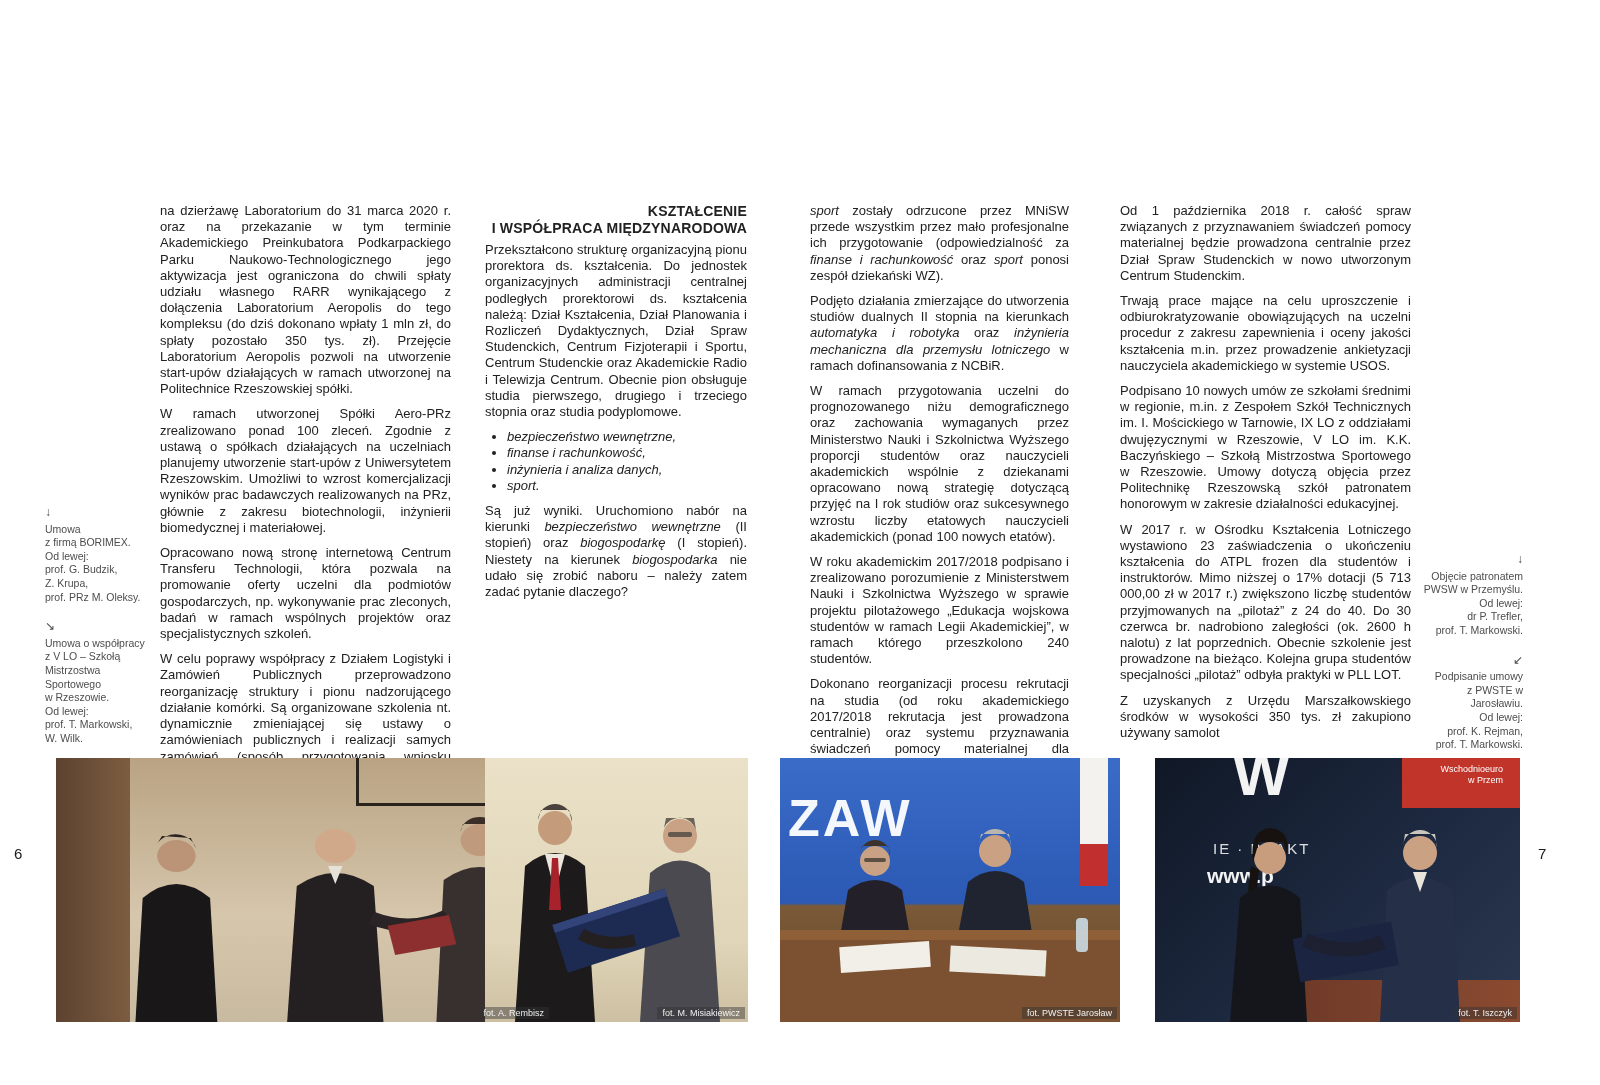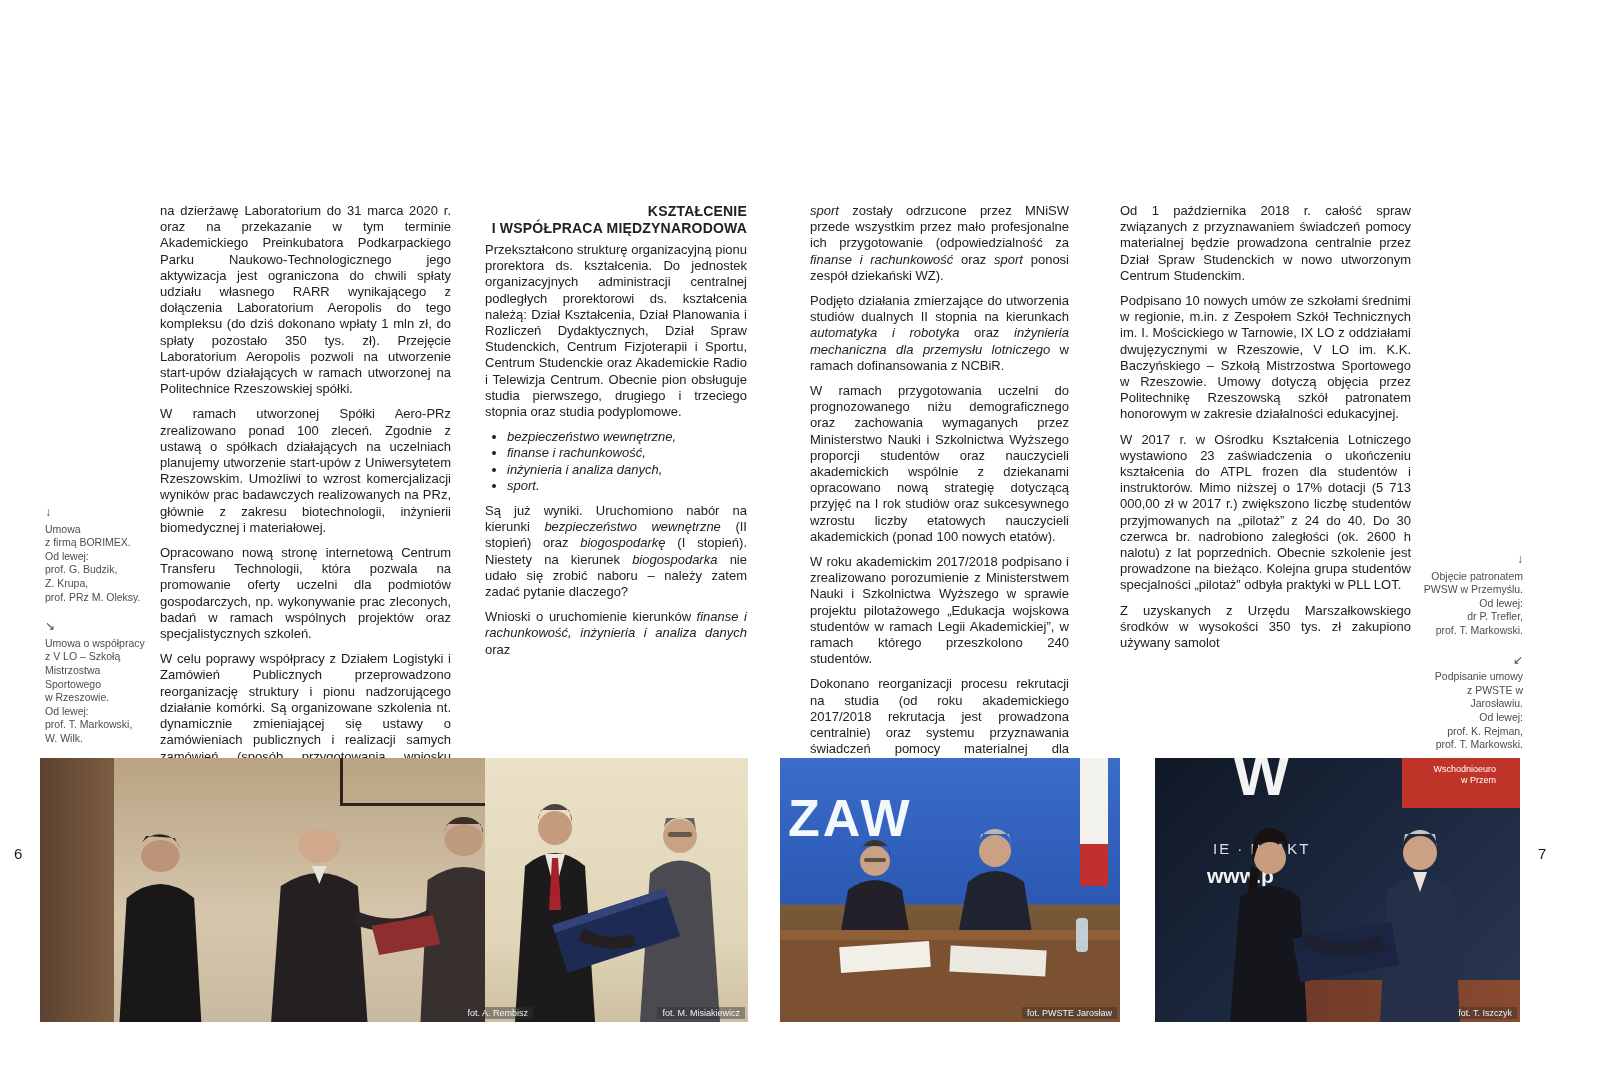--- a/index.html
+++ b/index.html
@@ -28,21 +28,21 @@
   .caption .arrow { display:block; font-size:12px; margin-bottom:3px; color:#4d4d4d; }
   
   .page-number { position:absolute; top:845px; font-size:15px; color:#1a1a1a; }
   .page-number.left { left:14px; }
   .page-number.right { left:1538px; }
   
   .photo { position:absolute; top:758px; height:264px; overflow:hidden; background:#999; }
   .photo svg.scene { position:absolute; left:0; top:0; width:100%; height:100%; }
   .credit { position:absolute; right:3px; bottom:3px; z-index:5; font-size:9px;
             color:rgba(255,255,255,.92); background:rgba(50,50,50,.45); padding:1px 5px; }
-  #photo-1 { left:40px;   width:496px; background:linear-gradient(180deg,#b9a383 0%,#d6c6ac 60%,#c8baa0 100%); }
+  #photo-1 { left:56px;   width:496px; background:linear-gradient(180deg,#b9a383 0%,#d6c6ac 60%,#c8baa0 100%); }
   #photo-2 { left:485px;  width:263px; background:linear-gradient(180deg,#eae1c8 0%,#e0d5b8 70%,#cdbfa2 100%); }
   #photo-3 { left:780px;  width:340px; background:linear-gradient(180deg,#3a6cc8 0%,#2b59b4 55%,#7a5a38 56%,#5e4126 100%); }
   #photo-4 { left:1155px; width:365px; background:linear-gradient(135deg,#101826 0%,#1d2940 55%,#2a3850 100%); }
   
   .p1-door { position:absolute; left:0; top:0; width:15%; height:100%;
              background:linear-gradient(90deg,#5c4230,#7d5d41); }
   .p1-art  { position:absolute; right:6px; top:0; width:37%; height:17%;
              background:linear-gradient(180deg,#152razz638 0%,#16263c 35%,#c97a2e 70%,#3a3c49 100%);
              border:3px solid #2b241d; border-top:none; }
   
@@ -50,21 +50,21 @@
   .ph3-w1 { left:64px; top:-14px; font-size:46px; letter-spacing:3px; }
   .ph3-w2 { left:8px; top:30px; font-size:52px; letter-spacing:3px; }
   .ph3-flag { position:absolute; right:12px; top:0; width:28px; height:128px; background:#f4f2ee; z-index:1; }
   .ph3-flag::after { content:""; position:absolute; left:0; bottom:0; width:100%; height:42px; background:#c22f2f; }
   
   .ph4-word { position:absolute; color:rgba(255,255,255,.95); z-index:2; }
   .ph4-big  { left:78px; top:-18px; font-size:60px; font-weight:bold; }
   .ph4-l1   { left:58px; top:82px; font-size:15px; letter-spacing:2px; color:rgba(255,255,255,.85); }
   .ph4-l2   { left:52px; top:106px; font-size:21px; font-weight:bold; }
   .ph4-corner { position:absolute; right:0; top:0; width:118px; height:50px; background:#c0342a;
-                z-index:2; text-align:right; padding:6px 24px 0 0; box-sizing:border-box; }
+                z-index:2; text-align:right; padding:6px 17px 0 0; box-sizing:border-box; }
   .ph4-corner div { font-size:9px; line-height:11px; color:#fff; }
   .ph4-table { position:absolute; right:0; bottom:0; width:62%; height:16%;
                background:linear-gradient(90deg,#6e3a28,#8a4a30); z-index:1; }
 </style>
 </head>
 <body>
 
 <div class="spread">
 
   <div class="page-number left">6</div>
@@ -102,31 +102,31 @@
       <div class="col col-2">
         <div class="heading">KSZTAŁCENIE<br>I WSPÓŁPRACA MIĘDZYNARODOWA</div>
         <p><span>Przekształcono strukturę organizacyjną pionu prorektora ds. kształcenia. Do jednostek organizacyjnych administracji centralnej podległych prorektorowi ds. kształcenia należą: Dział Kształcenia, Dział Planowania i Rozliczeń Dydaktycznych, Dział Spraw Studenckich, Centrum Fizjoterapii i Sportu, Centrum Studenckie oraz Akademickie Radio i Telewizja Centrum. Obecnie pion obsługuje studia pierwszego, drugiego i trzeciego stopnia oraz studia podyplomowe.</span></p>
         <ul>
           <li>bezpieczeństwo wewnętrzne,</li>
           <li>finanse i rachunkowość,</li>
           <li>inżynieria i analiza danych,</li>
           <li>sport.</li>
         </ul>
         <p><span>Są już wyniki. Uruchomiono nabór na kierunki </span><span class="it">bezpieczeństwo wewnętrzne</span><span> (II stopień) oraz </span><span class="it">biogospodarkę</span><span> (I stopień). Niestety na kierunek </span><span class="it">biogospodarka</span><span> nie udało się zrobić naboru – należy zatem zadać pytanie dlaczego?</span></p>
-        <p><span>Wnioski o uruchomienie kierunków </span><span class="it">finanse i rachunkowość, inżynieria i analiza danych</span><span> oraz</span></p>
       </div>
       <div class="col col-3">
         <p><span class="it">sport</span><span> zostały odrzucone przez MNiSW przede wszystkim przez mało profesjonalne ich przygotowanie (odpowiedzialność za </span><span class="it">finanse i rachunkowość</span><span> oraz </span><span class="it">sport</span><span> ponosi zespół dziekański WZ).</span></p>
         <p><span>Podjęto działania zmierzające do utworzenia studiów dualnych II stopnia na kierunkach </span><span class="it">automatyka i robotyka</span><span> oraz </span><span class="it">inżynieria mechaniczna dla przemysłu lotniczego</span><span> w ramach dofinansowania z NCBiR.</span></p>
         <p><span>W ramach przygotowania uczelni do prognozowanego niżu demograficznego oraz zachowania wymaganych przez Ministerstwo Nauki i Szkolnictwa Wyższego proporcji studentów oraz nauczycieli akademickich wspólnie z dziekanami opracowano nową strategię dotyczącą przyjęć na I rok studiów oraz sukcesywnego wzrostu liczby etatowych nauczycieli akademickich (ponad 100 nowych etatów).</span></p>
         <p><span>W roku akademickim 2017/2018 podpisano i zrealizowano porozumienie z Ministerstwem Nauki i Szkolnictwa Wyższego w sprawie projektu pilotażowego „Edukacja wojskowa studentów w ramach Legii Akademickiej”, w ramach którego przeszkolono 240 studentów.</span></p>
         <p><span>Dokonano reorganizacji procesu rekrutacji na studia (od roku akademickiego 2017/2018 rekrutacja jest prowadzona centralnie) oraz systemu przyznawania świadczeń pomocy materialnej dla studentów i doktorantów.</span></p>
       </div>
       <div class="col col-4">
         <p><span>Od 1 października 2018 r. całość spraw związanych z przyznawaniem świadczeń pomocy materialnej będzie prowadzona centralnie przez Dział Spraw Studenckich w nowo utworzonym Centrum Studenckim.</span></p>
+        <p><span>Trwają prace mające na celu uproszczenie i odbiurokratyzowanie obowiązujących na uczelni procedur z zakresu zapewnienia i oceny jakości kształcenia m.in. przez prowadzenie ankietyzacji nauczyciela akademickiego w systemie USOS.</span></p>
         <p><span>Podpisano 10 nowych umów ze szkołami średnimi w regionie, m.in. z Zespołem Szkół Technicznych im. I. Mościckiego w Tarnowie, IX LO z oddziałami dwujęzycznymi w Rzeszowie, V LO im. K.K. Baczyńskiego – Szkołą Mistrzostwa Sportowego w Rzeszowie. Umowy dotyczą objęcia przez Politechnikę Rzeszowską szkół patronatem honorowym w zakresie działalności edukacyjnej.</span></p>
         <p><span>W 2017 r. w Ośrodku Kształcenia Lotniczego wystawiono 23 zaświadczenia o ukończeniu kształcenia do ATPL frozen dla studentów i instruktorów. Mimo niższej o 17% dotacji (5 713 000,00 zł w 2017 r.) zwiększono liczbę studentów przyjmowanych na „pilotaż” z 24 do 40. Do 30 czerwca br. nadrobiono zaległości (ok. 2600 h nalotu) z lat poprzednich. Obecnie szkolenie jest prowadzone na bieżąco. Kolejna grupa studentów specjalności „pilotaż” odbyła praktyki w PLL LOT.</span></p>
         <p><span>Z uzyskanych z Urzędu Marszałkowskiego środków w wysokości 350 tys. zł zakupiono używany samolot</span></p>
       </div>
     </div>
   <aside id="right-captions" class="captions">
       <div class="caption">
         <span class="arrow">↓</span>
         <div>Objęcie patronatem</div>
         <div>PWSW w Przemyślu.</div>

